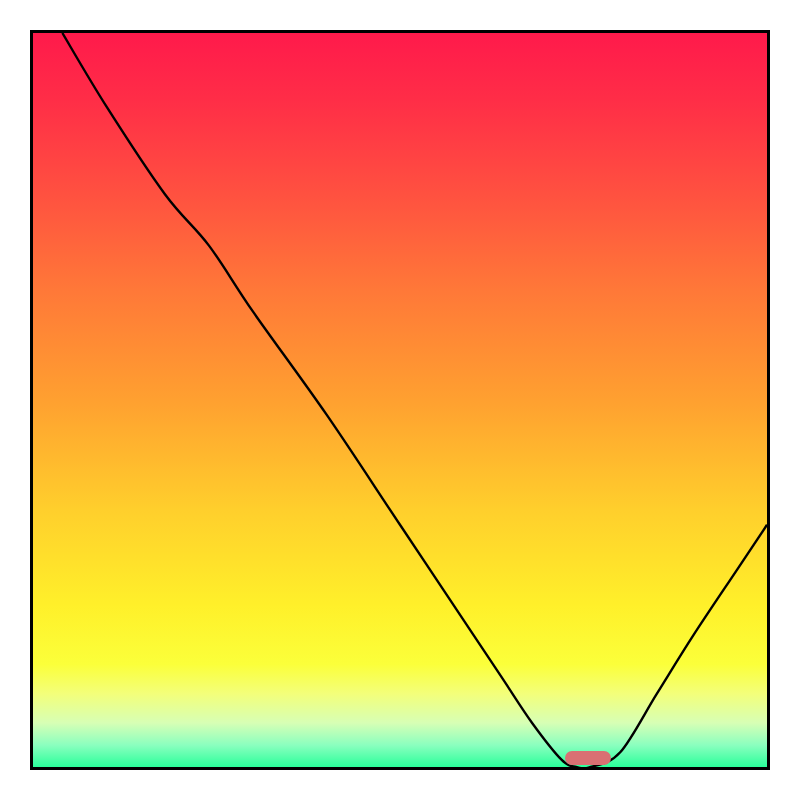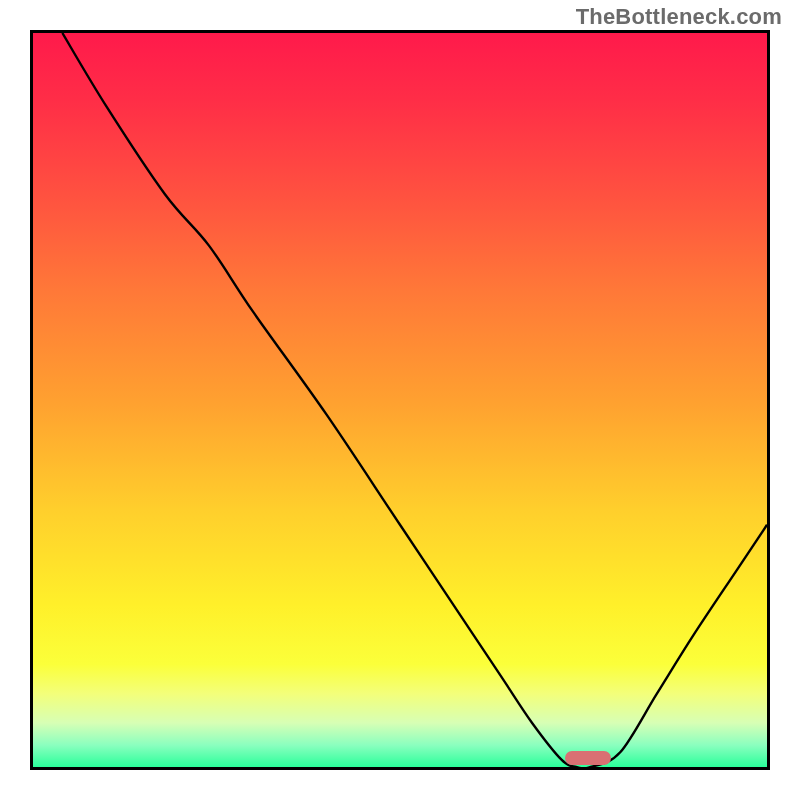--- a/index.html
+++ b/index.html
@@ -61,21 +61,20 @@
     width: 46px;
     height: 14px;
     border-radius: 7px;
     background: #d97073;
   }
 </style>
 </head>
 <body>
 
 <div class="container">
-  <div class="watermark">TheBottleneck.com</div>
 
   <div class="plot-area">
     <svg class="curve" viewBox="0 0 740 740" preserveAspectRatio="none">
       <path fill="none" stroke="#000" stroke-width="2.4" d="M 29.6 0 C 37 12.333333333333334, 56.733333333333334 46.866666666666674, 74 74 C 91.26666666666667 101.13333333333333, 115.93333333333332 139.36666666666662, 133.2 162.79999999999995 C 150.46666666666664 186.2333333333333, 162.79999999999998 194.86666666666667, 177.6 214.60000000000002 C 192.4 234.33333333333337, 202.26666666666665 252.83333333333331, 222 281.2 C 241.73333333333335 309.56666666666666, 271.3333333333333 349.03333333333336, 296 384.8 C 320.6666666666667 420.56666666666666, 345.3333333333333 458.79999999999995, 370 495.79999999999995 C 394.6666666666667 532.8, 426.73333333333335 580.9, 444 606.8 C 461.26666666666665 632.6999999999999, 463.73333333333335 636.4000000000001, 473.6 651.2 C 483.4666666666667 666, 493.33333333333337 682.0333333333333, 503.20000000000005 695.6 C 513.0666666666667 709.1666666666667, 525.4 725.2, 532.8 732.6 C 540.1999999999999 740, 542.6666666666667 738.7666666666667, 547.6 740 C 552.5333333333333 741.2333333333333, 555 742.4666666666667, 562.4 740 C 569.8 737.5333333333333, 580.9 737.5333333333334, 592 725.2 C 603.1 712.8666666666667, 616.6666666666666 685.7333333333333, 629 666 C 641.3333333333334 646.2666666666667, 652.4333333333334 627.7666666666667, 666 606.8 C 679.5666666666666 585.8333333333333, 698.0666666666666 558.7, 710.4 540.2 C 722.7333333333333 521.7, 735.0666666666666 503.2, 740 495.79999999999995"></path>
     </svg>
     <div class="marker" style="left: 532px; bottom: 2px; background: rgb(217, 112, 115);"></div>
   </div>
 </div>
 
 </body></html>

